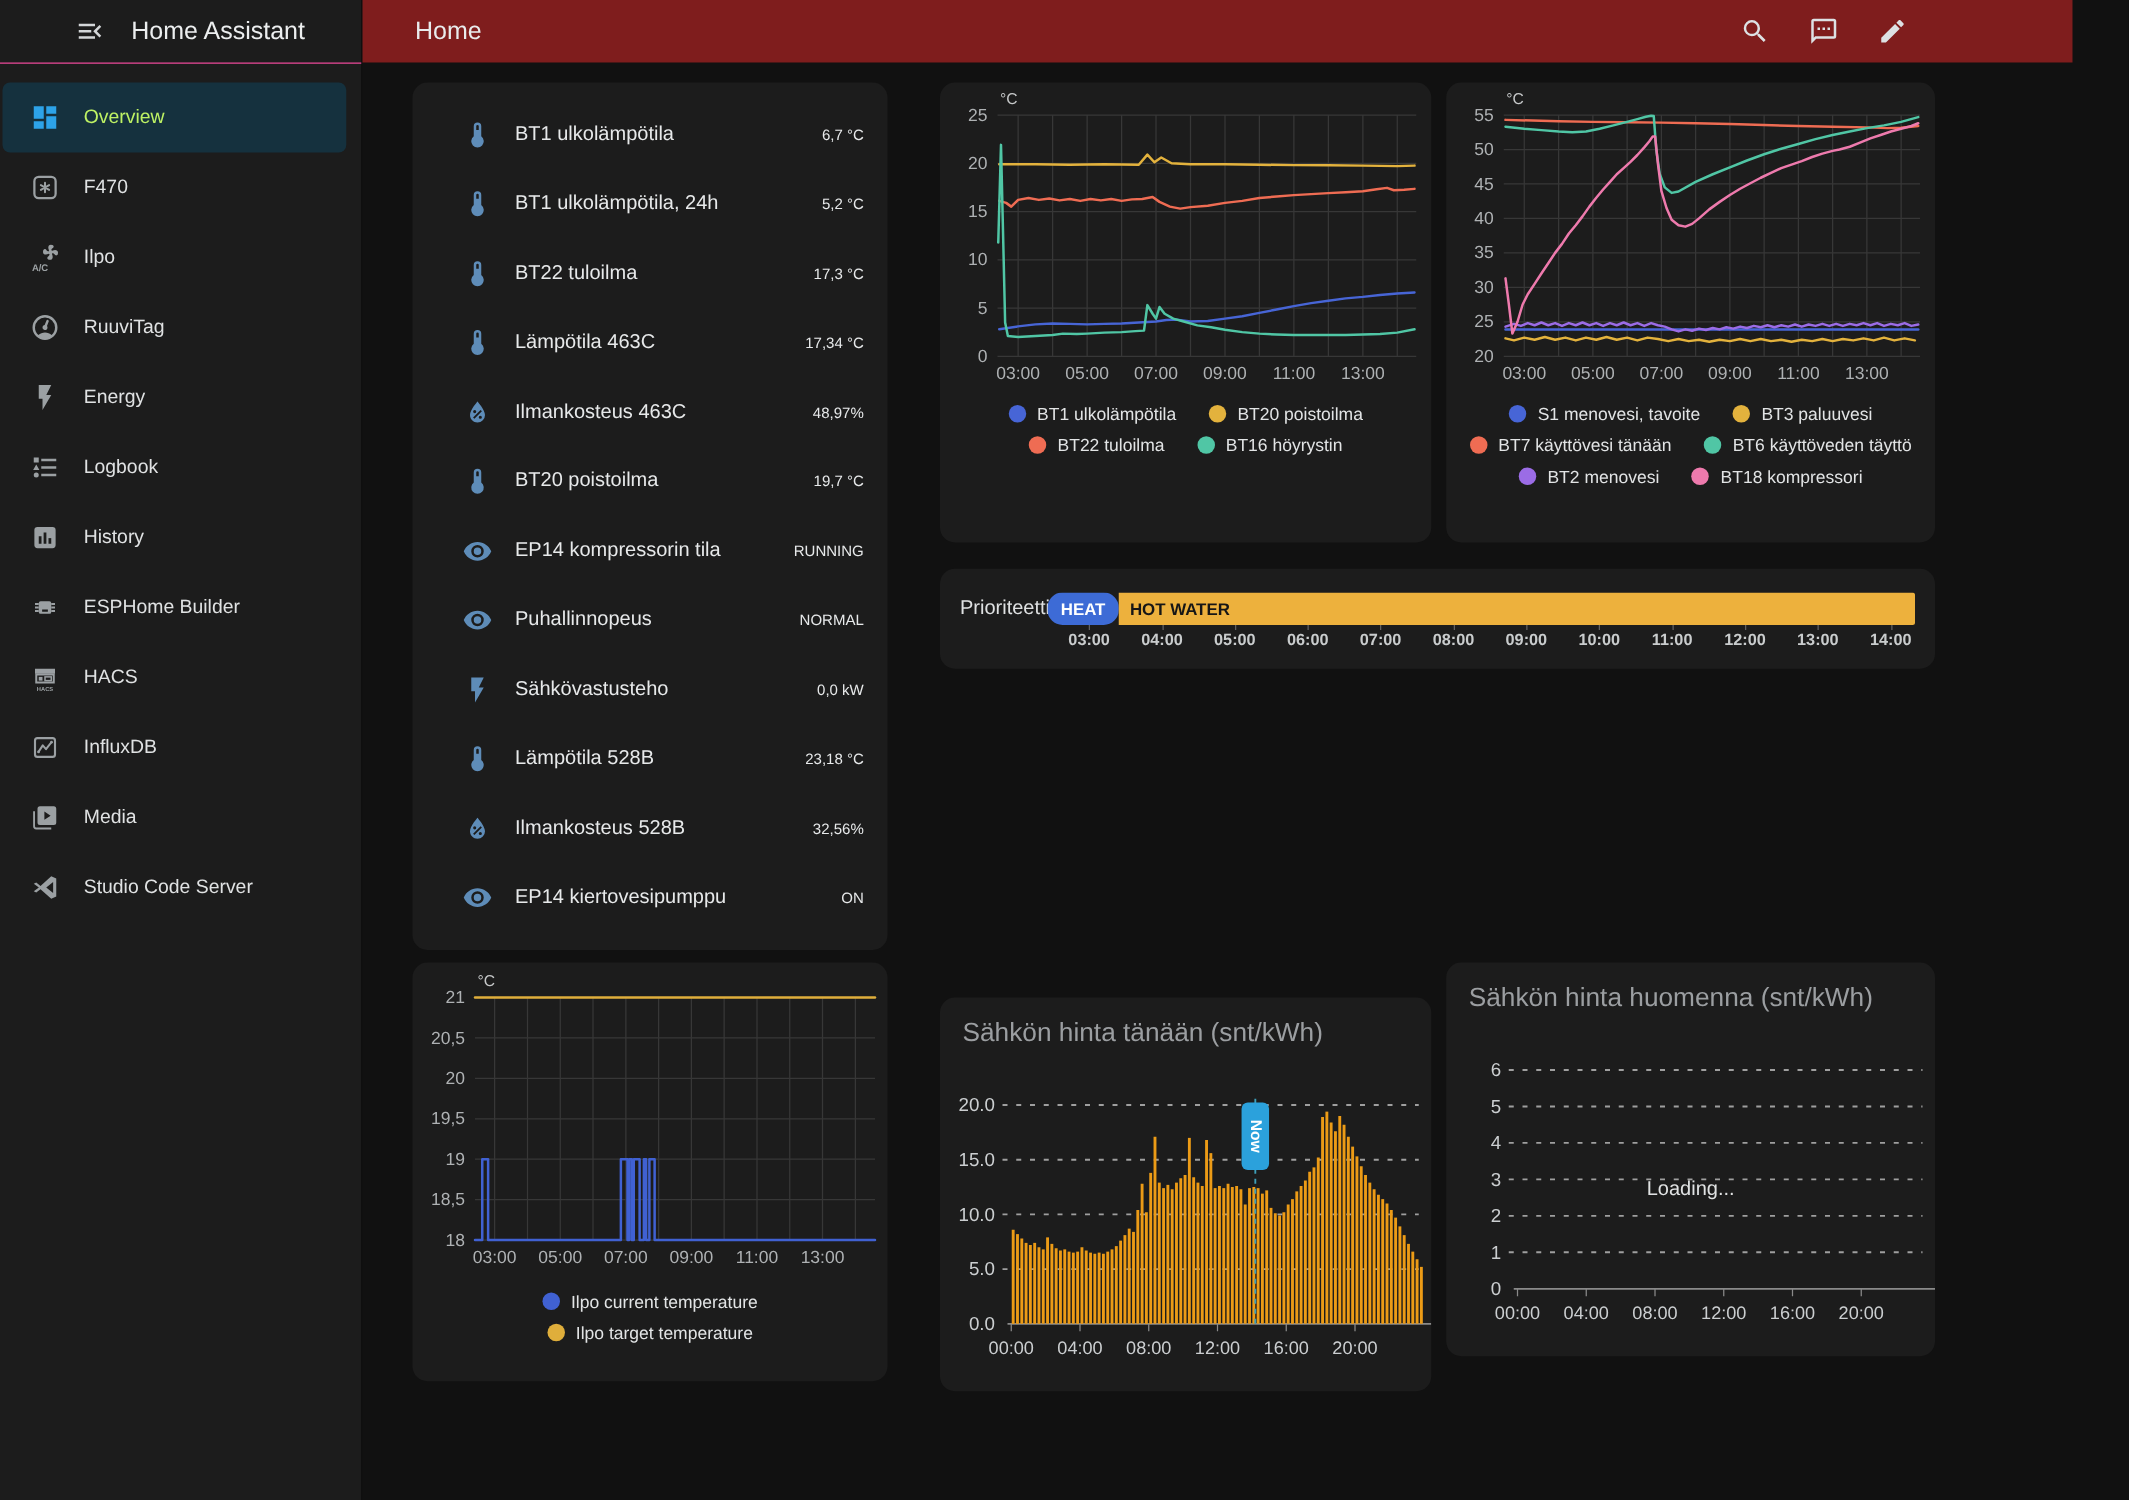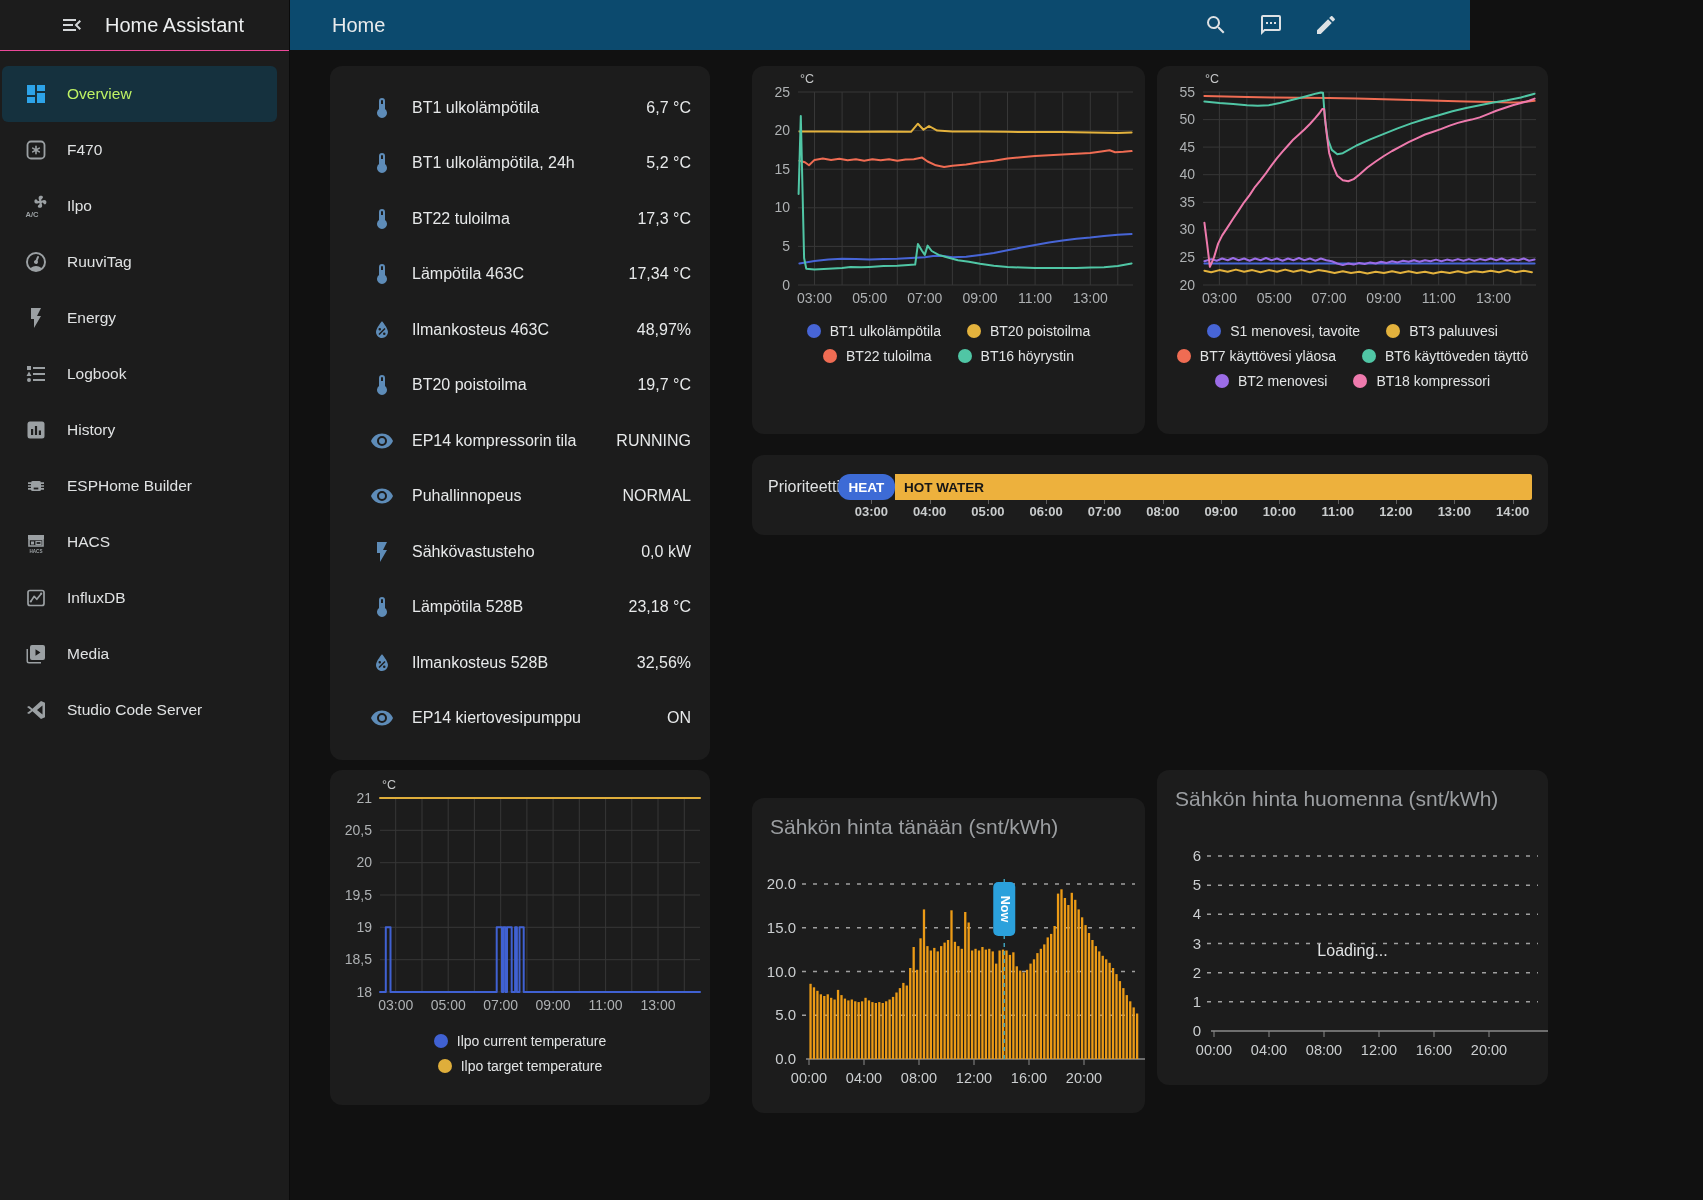--- a/index.html
+++ b/index.html
@@ -16,42 +16,42 @@
   .side-nav{padding-top:15px;}
   .side-item{height:56px;display:flex;align-items:center;padding-left:22px;margin:0 12px 0 2px;border-radius:6px;cursor:pointer;}
   .side-item .sicon{width:24px;height:24px;color:#9ba0a3;flex:0 0 24px;}
   .side-item .sicon svg{width:24px;height:24px;}
   .side-item .slbl{font-size:15.5px;color:#e0e2e3;margin-left:19px;white-space:nowrap;}
   .side-item.active{background:#15313e;}
   .side-item.active .sicon{color:#2da3e8;}
   .side-item.active .slbl{color:#bef264;}
 
   
-  .topbar{position:absolute;left:290px;top:0;width:1180px;height:50px;background:#0c4a6e;display:flex;align-items:center;}
+  .topbar{position:absolute;left:290px;top:0;width:1368px;height:50px;background:#7f1d1d;display:flex;align-items:center;}
   .page-title{margin:0 0 0 42px;font-size:20px;font-weight:400;color:#e9ebec;}
   .topbar-icons{position:absolute;right:132px;top:13px;display:flex;gap:31px;}
   .icon-btn{width:24px;height:24px;border:none;background:transparent;color:#dde1e4;padding:0;cursor:pointer;}
   .icon-btn svg{width:24px;height:24px;}
 
   
   .content{position:absolute;left:290px;top:50px;width:1413px;height:1150px;}
   .card{position:absolute;background:#1c1c1c;border-radius:12px;box-sizing:border-box;}
   #entities-card{left:40px;top:16px;width:380px;height:694px;padding-top:14px;}
   #temp1{left:462px;top:16px;width:393px;height:368px;}
   #temp2{left:867px;top:16px;width:391px;height:368px;}
   #timeline-card{left:462px;top:405px;width:796px;height:80px;}
   #ilpo{left:40px;top:720px;width:380px;height:335px;}
   #price-today{left:462px;top:748px;width:393px;height:315px;}
   #price-tomorrow{left:867px;top:720px;width:391px;height:315px;}
 
   .entity-row{height:55.5px;display:flex;align-items:center;padding:0 19px 0 40px;cursor:pointer;}
   .entity-row .eicon{width:24px;height:24px;color:#5e8cb8;margin-right:18px;flex:0 0 24px;}
   .entity-row .eicon svg{width:24px;height:24px;}
   .entity-row .ename{flex:1;font-size:16px;color:#e7e9ea;}
-  .entity-row .evalue{font-size:16px;color:#e7e9ea;}
+  .entity-row .evalue{font-size:12px;color:#e7e9ea;}
 
   .legend{display:flex;flex-direction:column;gap:9px;margin-top:5px;}
   .legend-row{display:flex;justify-content:center;gap:26px;}
   .legend-item{display:flex;align-items:center;gap:9px;font-size:14px;color:#e2e4e5;cursor:pointer;white-space:nowrap;}
   .dot{width:14px;height:14px;border-radius:50%;flex:0 0 14px;}
 
   .chart-title{padding:17px 0 0 18px;font-size:21px;font-weight:500;color:#9b9ea1;}
 
   
   .tl-row{display:flex;align-items:center;height:26px;margin:19px 16px 0 16px;}
@@ -443,21 +443,21 @@
               <span>S1 menovesi, tavoite</span>
             </span>
             <span class="legend-item">
               <span class="dot" style="background:#e3b23d"></span>
               <span>BT3 paluuvesi</span>
             </span>
           </div>
           <div class="legend-row">
             <span class="legend-item">
               <span class="dot" style="background:#ef6c53"></span>
-              <span>BT7 käyttövesi yläosa</span>
+              <span>BT7 käyttövesi tänään</span>
             </span>
             <span class="legend-item">
               <span class="dot" style="background:#50c6a5"></span>
               <span>BT6 käyttöveden täyttö</span>
             </span>
           </div>
           <div class="legend-row">
             <span class="legend-item">
               <span class="dot" style="background:#9b6ce6"></span>
               <span>BT2 menovesi</span>

